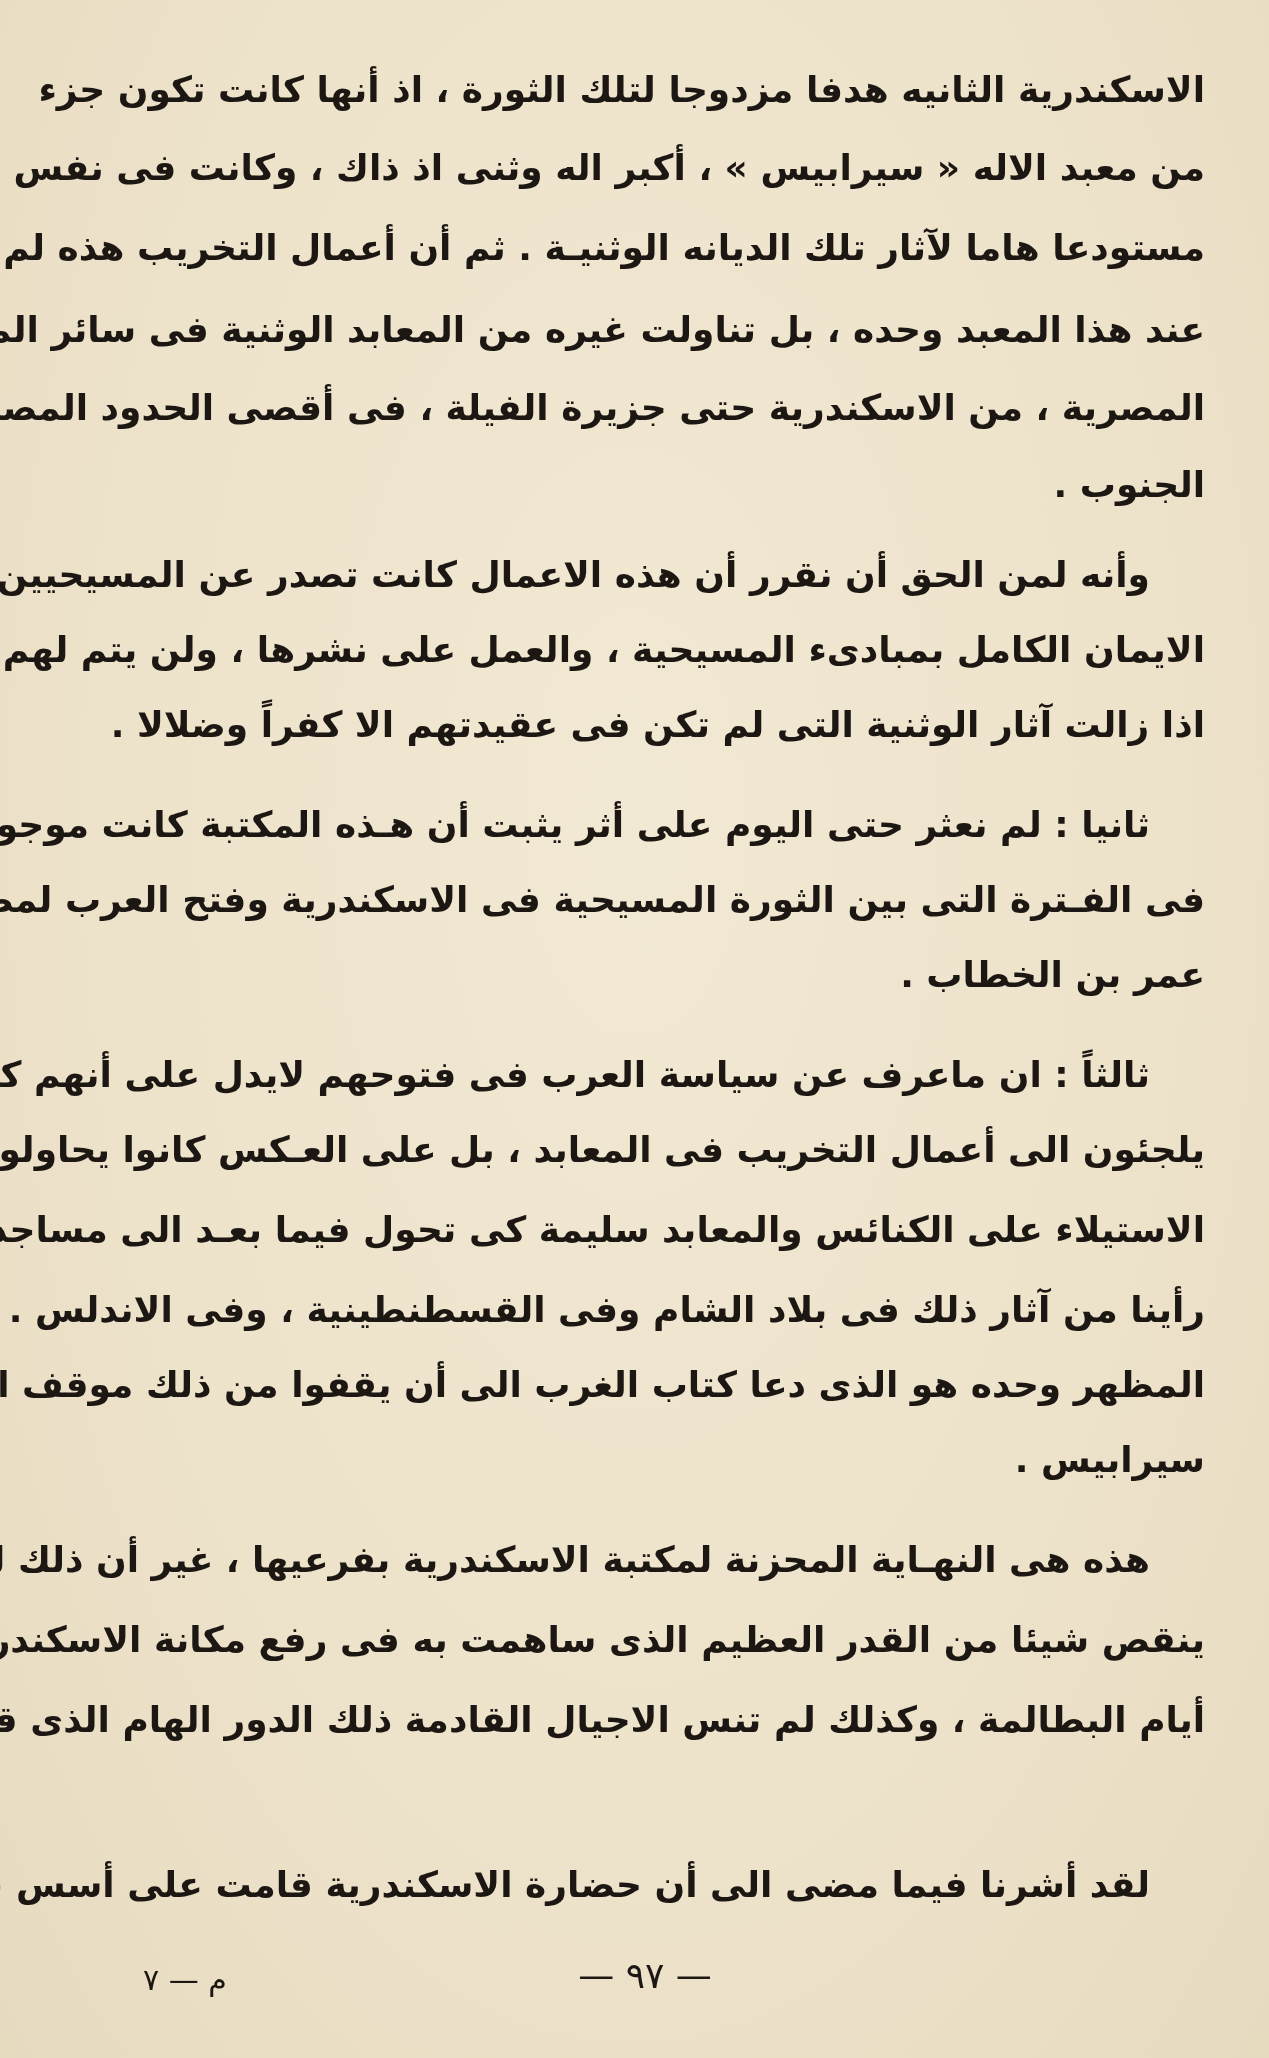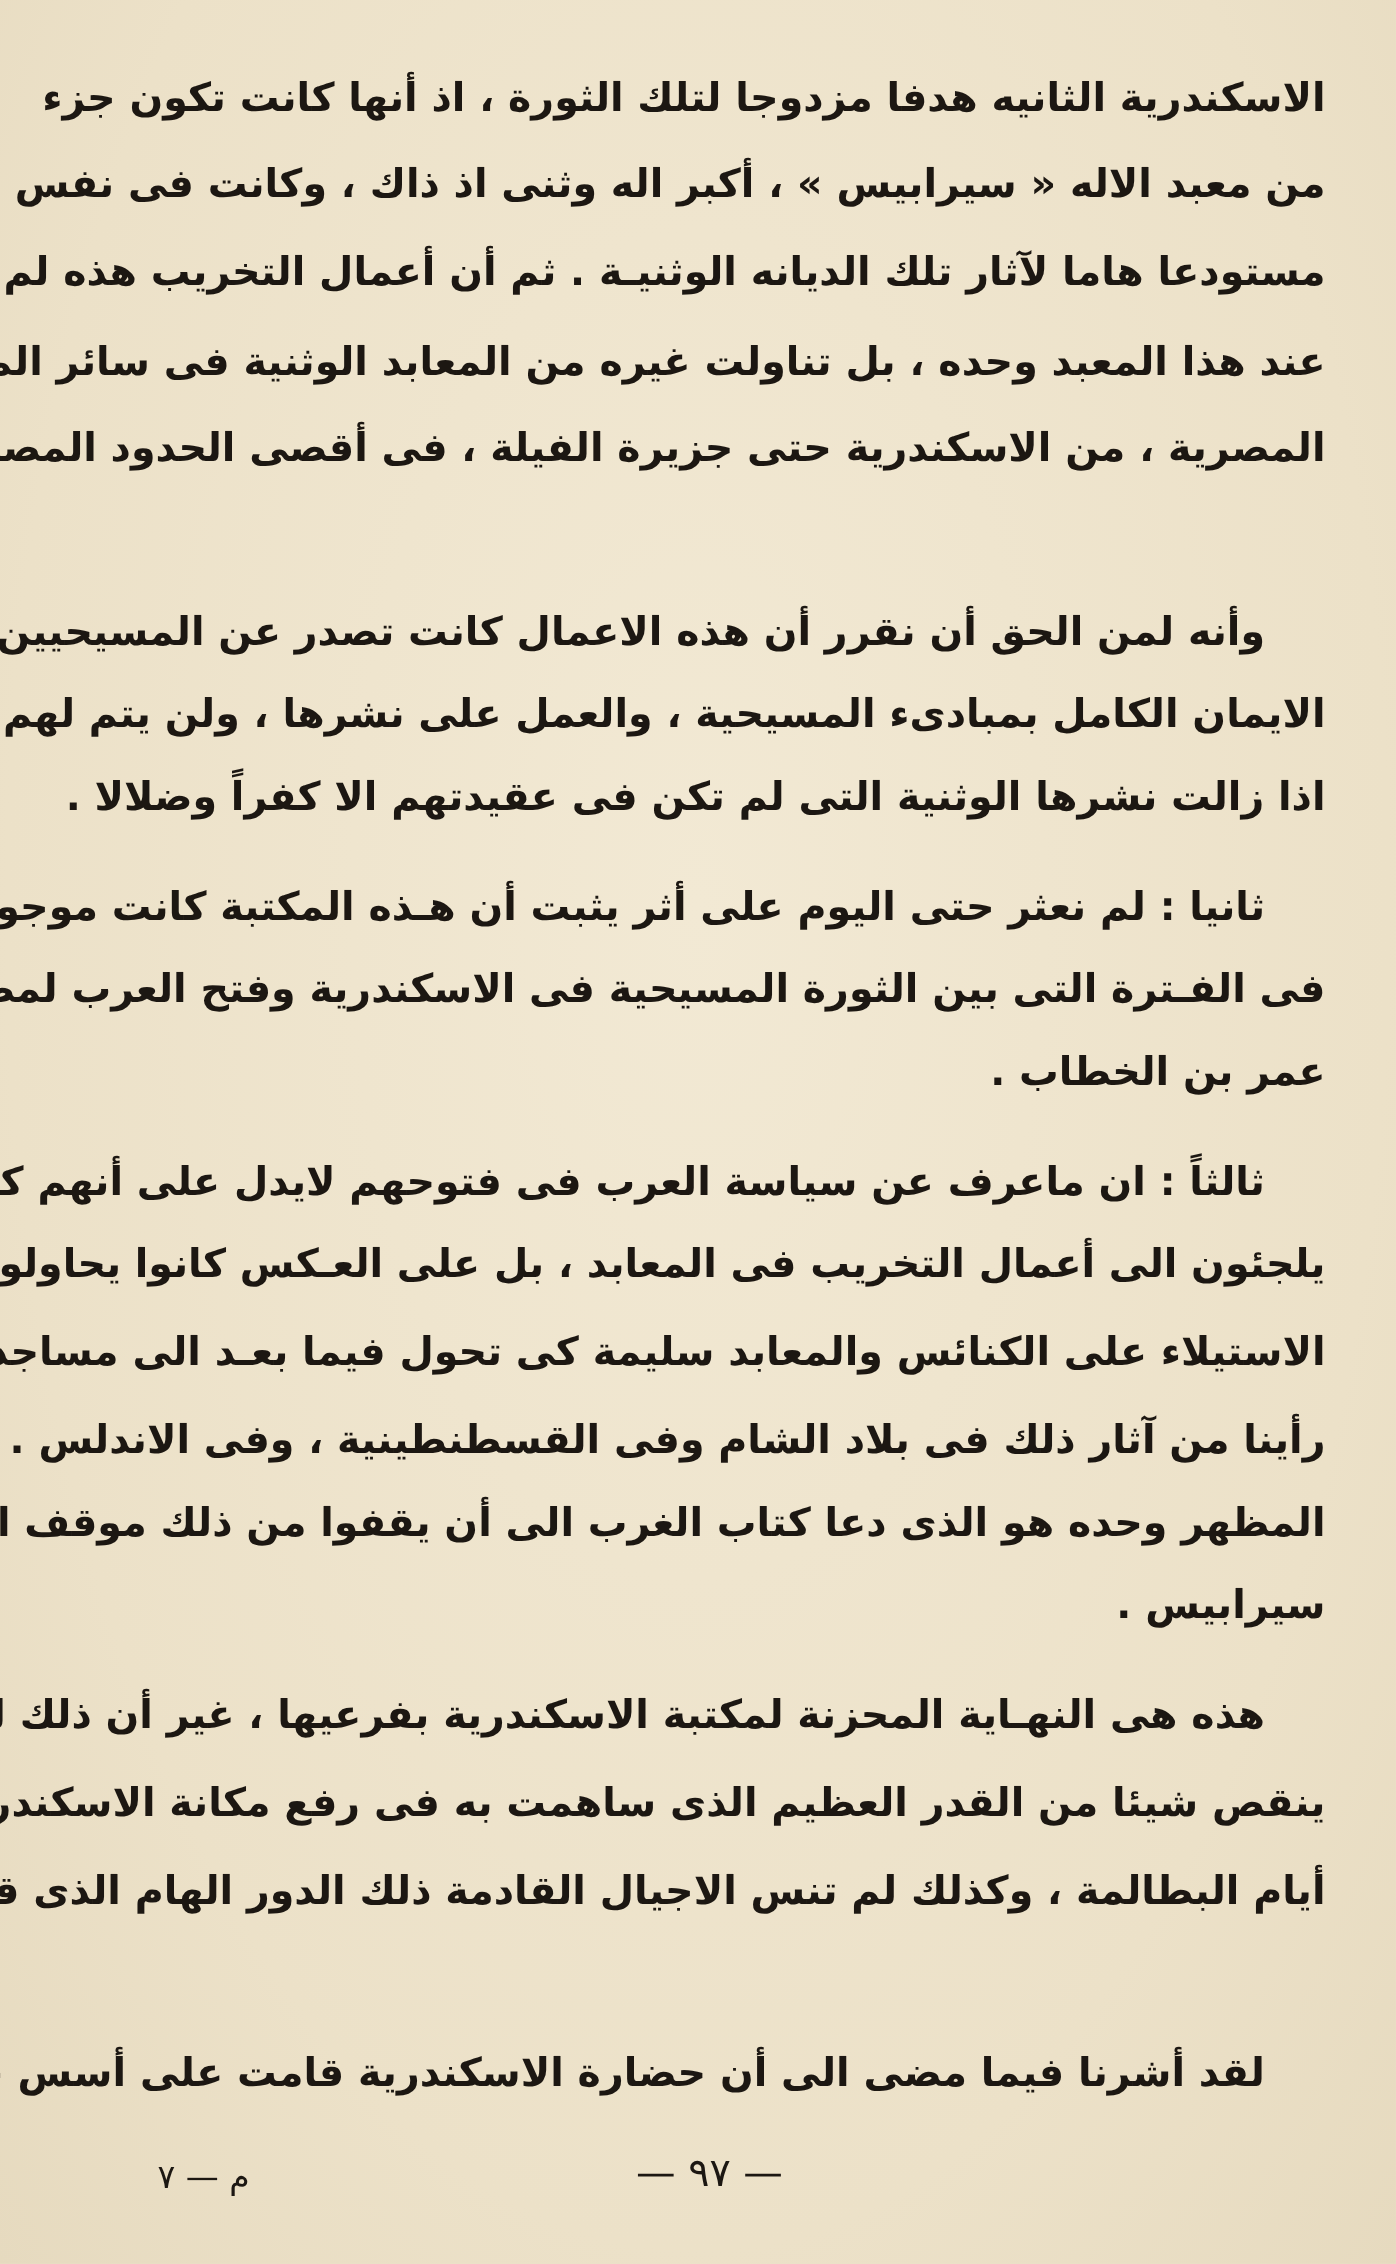--- a/index.html
+++ b/index.html
@@ -40,24 +40,25 @@
 </head>
 <body>
 
 <div class="page">
 
   <div class="line" style="top:62px">الاسكندرية الثانيه هدفا مزدوجا لتلك الثورة ، اذ أنها كانت تكون جزء</div>
   <div class="line" style="top:140px">من معبد الاله « سيرابيس » ، أكبر اله وثنى اذ ذاك ، وكانت فى نفس الوقت</div>
   <div class="line" style="top:220px">مستودعا هاما لآثار تلك الديانه الوثنيـة . ثم أن أعمال التخريب هذه لم تقف</div>
   <div class="line" style="top:302px">عند هذا المعبد وحده ، بل تناولت غيره من المعابد الوثنية فى سائر المدن</div>
   <div class="line" style="top:380px">المصرية ، من الاسكندرية حتى جزيرة الفيلة ، فى أقصى الحدود المصرية من</div>
+  <div class="line last" style="top:457px">الجنوب .</div>
 
   <div class="line indent" style="top:547px">وأنه لمن الحق أن نقرر أن هذه الاعمال كانت تصدر عن المسيحيين بدافع</div>
   <div class="line" style="top:622px">الايمان الكامل بمبادىء المسيحية ، والعمل على نشرها ، ولن يتم لهم ذلك الا</div>
-  <div class="line last" style="top:697px">اذا زالت نشرها الوثنية التى لم تكن فى عقيدتهم الا كفراً وضلالا .</div>
+  <div class="line last" style="top:697px">اذا زالت آثار الوثنية التى لم تكن فى عقيدتهم الا كفراً وضلالا .</div>
 
   <div class="line indent" style="top:797px">ثانيا : لم نعثر حتى اليوم على أثر يثبت أن هـذه المكتبة كانت موجودة</div>
   <div class="line" style="top:872px">فى الفـترة التى بين الثورة المسيحية فى الاسكندرية وفتح العرب لمصر أيام</div>
   <div class="line last" style="top:947px">عمر بن الخطاب .</div>
 
   <div class="line indent" style="top:1047px">ثالثاً : ان ماعرف عن سياسة العرب فى فتوحهم لايدل على أنهم كانوا</div>
   <div class="line" style="top:1122px">يلجئون الى أعمال التخريب فى المعابد ، بل على العـكس كانوا يحاولون جهدهم</div>
   <div class="line" style="top:1202px">الاستيلاء على الكنائس والمعابد سليمة كى تحول فيما بعـد الى مساجد ، وقد</div>
   <div class="line" style="top:1282px">رأينا من آثار ذلك فى بلاد الشام وفى القسطنطينية ، وفى الاندلس . ولعل هذا</div>
   <div class="line" style="top:1357px">المظهر وحده هو الذى دعا كتاب الغرب الى أن يقفوا من ذلك موقف الحيرة</div>

